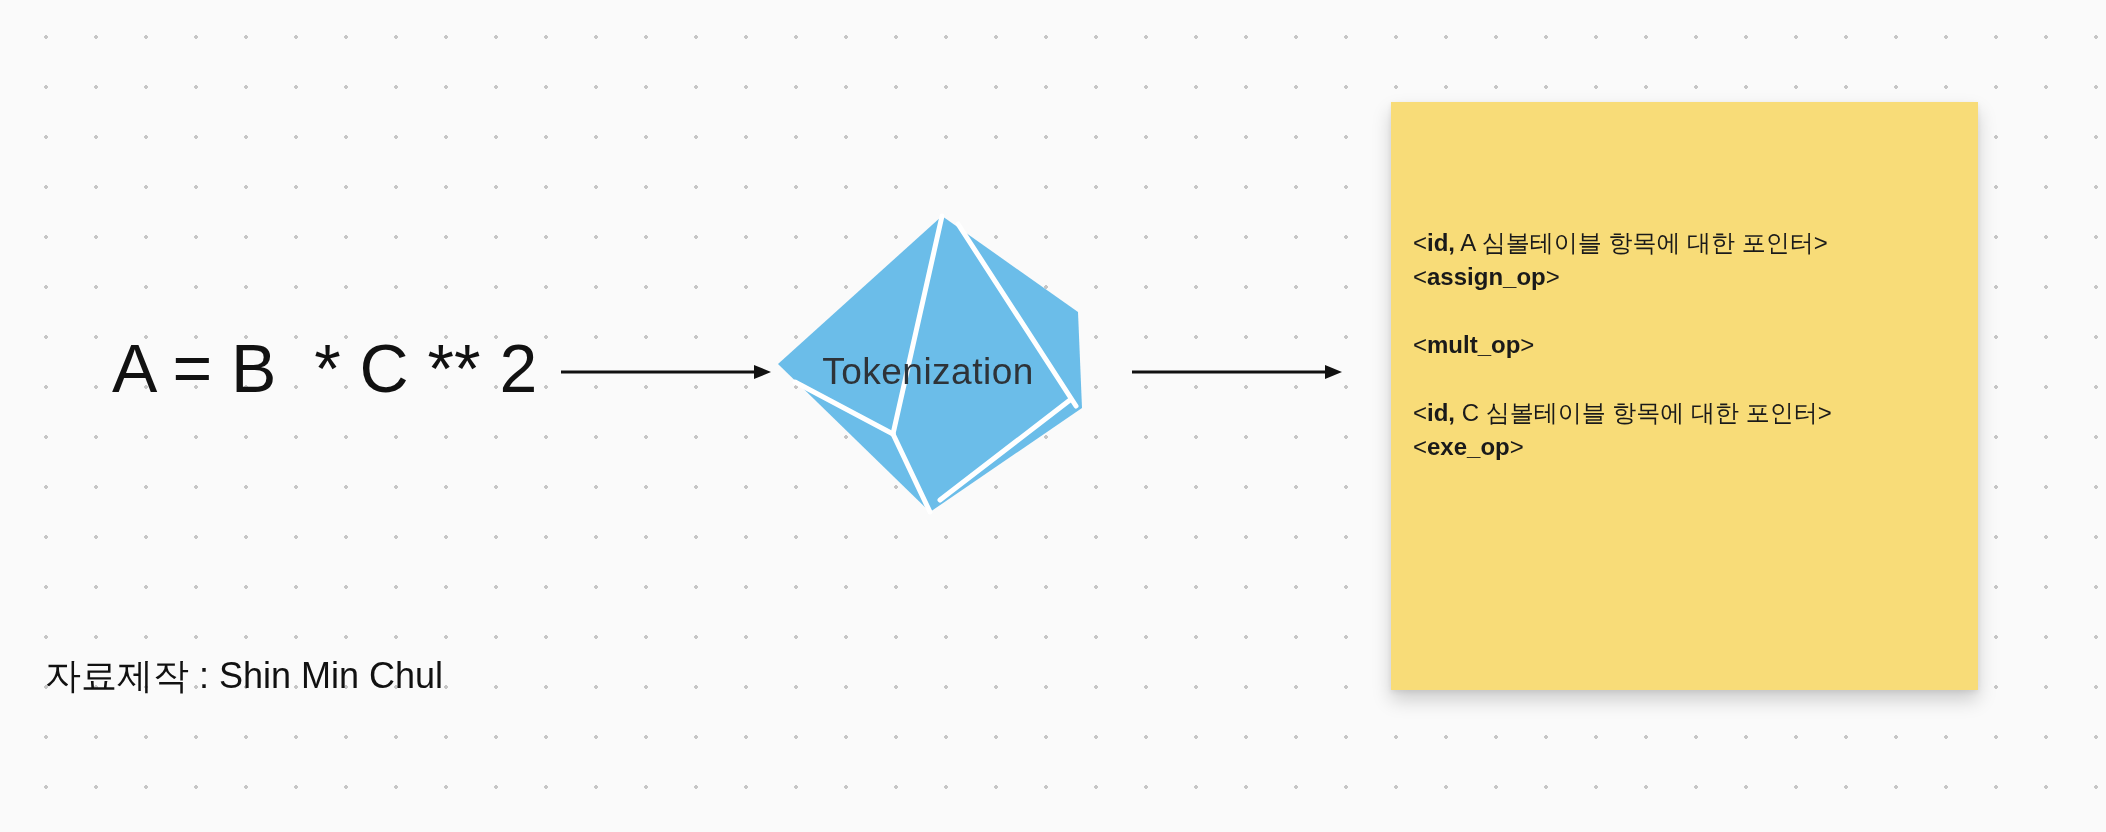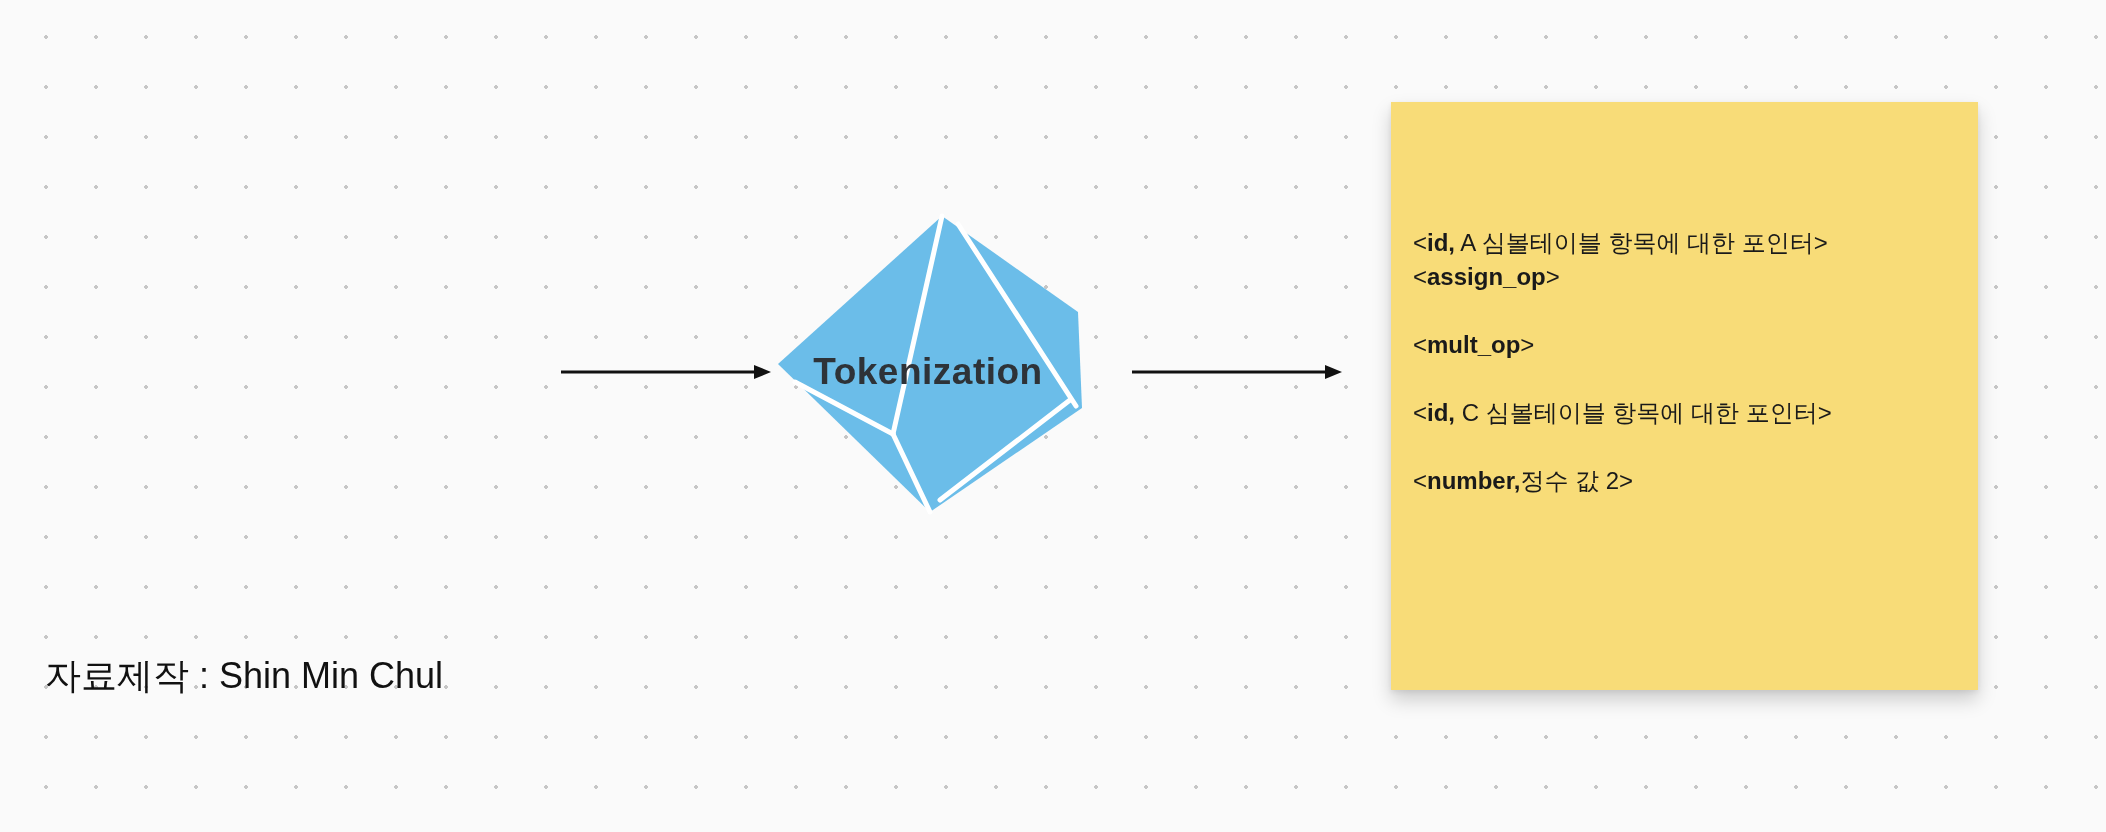--- a/index.html
+++ b/index.html
@@ -22,21 +22,21 @@
     color:var(--ink); white-space:pre;
   }
   .arrow{position:absolute; width:212px; height:22px;}
   .arrow-1{left:560px; top:361px;}
   .arrow-2{left:1131px; top:361px;}
   .arrow svg{display:block; width:100%; height:100%;}
   .gem-wrap{position:absolute; left:768px; top:206px; width:320px; height:310px;}
   .gem-wrap svg{display:block; width:100%; height:100%;}
   .gem-label{
     position:absolute; left:0; top:146px; width:100%;
-    text-align:center; font-size:37px; font-weight:700; line-height:40px;
+    text-align:center; font-size:37px; font-weight:400; line-height:40px;
     color:var(--gemlabel); letter-spacing:0.5px;
   }
   .sticky-note{
     position:absolute; left:1391px; top:102px; width:587px; height:588px;
     background:var(--note);
     box-shadow:0 10px 18px rgba(0,0,0,0.18), 0 2px 5px rgba(0,0,0,0.07);
   }
   .note-lines{
     position:absolute; left:22px; top:124px; right:16px;
     font-size:24px; line-height:34px; color:#1a1a1a;
@@ -46,20 +46,21 @@
   .credit{
     position:absolute; left:45px; top:652px;
     font-size:36px; line-height:48px; color:var(--ink); white-space:pre;
   }
 </style>
 </head>
 <body>
 
 <div class="canvas">
 
+  <div class="expression">A = B  * C ** 2</div>
 
   <div class="arrow arrow-1">
     <svg viewBox="0 0 212 22">
       <line x1="1" y1="11" x2="196" y2="11" stroke="var(--arrow)" stroke-width="3"></line>
       <polygon points="194,4 211,11 194,18" fill="var(--arrow)"></polygon>
     </svg>
   </div>
 
   <div class="gem-wrap">
     <svg viewBox="0 0 320 310">
@@ -83,20 +84,20 @@
   </div>
 
   <div class="sticky-note">
     <div class="note-lines" id="note-lines">
         <div class="note-line"><span>&lt;</span><span class="b">id,</span><span> A 심볼테이블 항목에 대한 포인터&gt;</span></div>
         <div class="note-line"><span>&lt;</span><span class="b">assign_op</span><span>&gt;</span></div>
         <div class="note-line">&nbsp;</div>
         <div class="note-line"><span>&lt;</span><span class="b">mult_op</span><span>&gt;</span></div>
         <div class="note-line">&nbsp;</div>
         <div class="note-line"><span>&lt;</span><span class="b">id,</span><span> C 심볼테이블 항목에 대한 포인터&gt;</span></div>
+        <div class="note-line"><span>&lt;</span><span class="b">exe_op</span><span>&gt;</span></div>
         <div class="note-line">&nbsp;</div>
-        <div class="note-line"><span>&lt;</span><span class="b">number,</span><span>정수 값 2&gt;</span></div>
       </div>
   </div>
 
   <div class="credit">자료제작 : Shin Min Chul</div>
 
 </div>
 
 </body></html>

